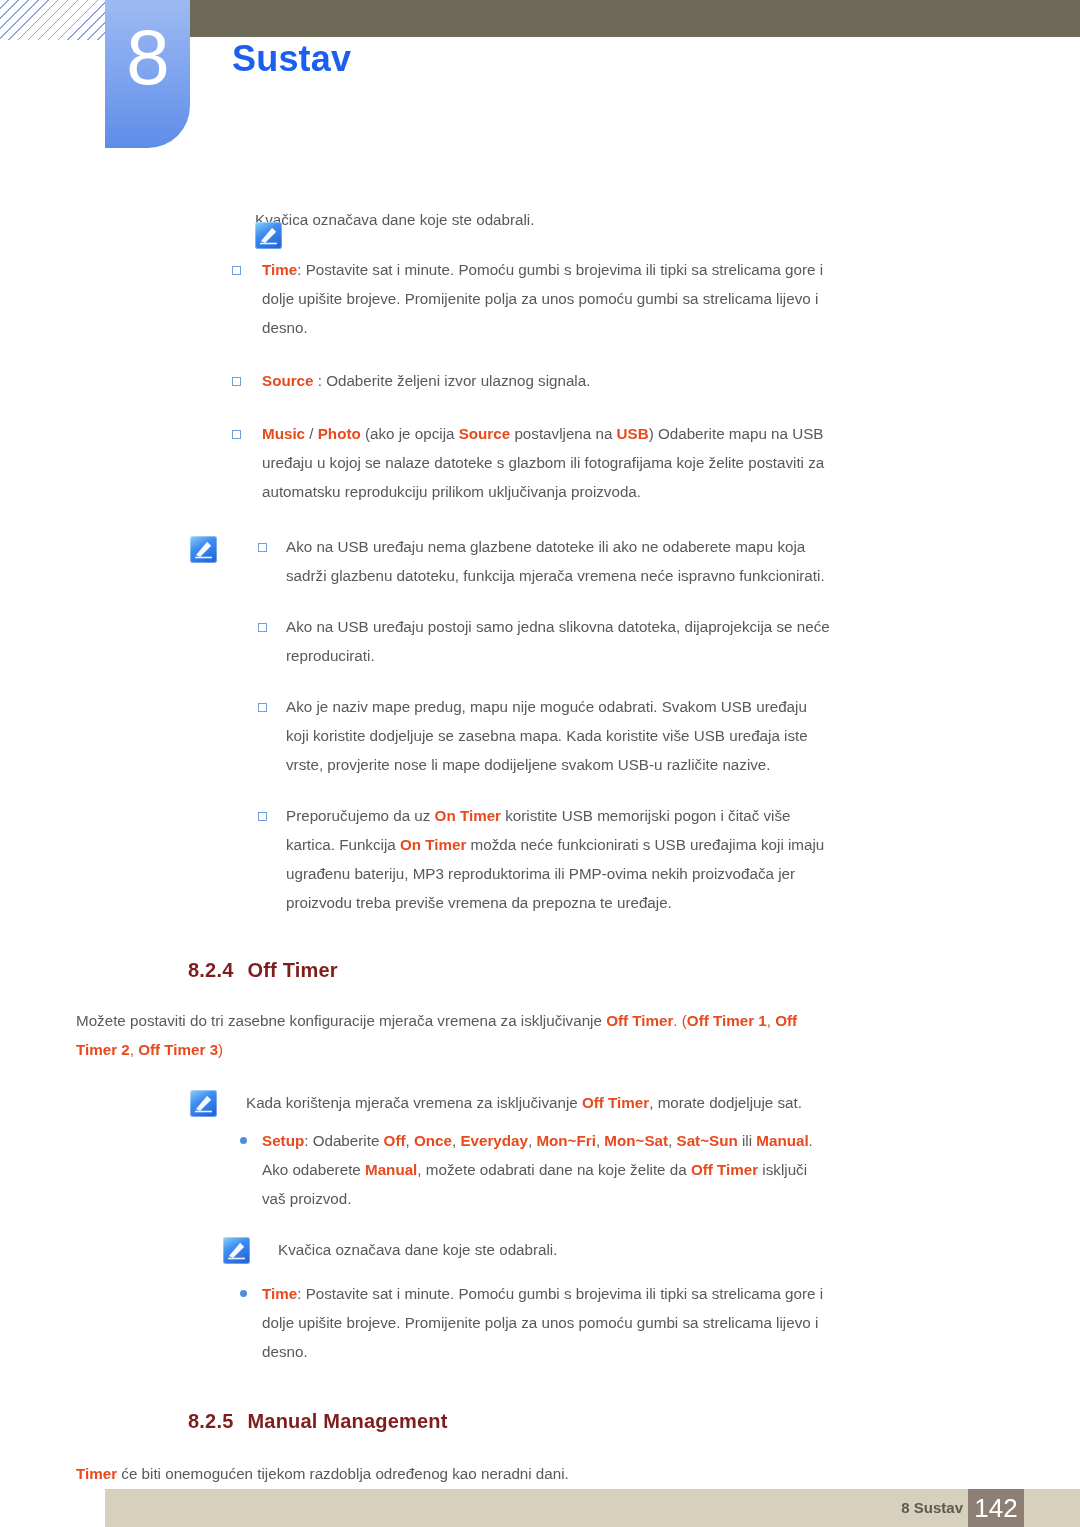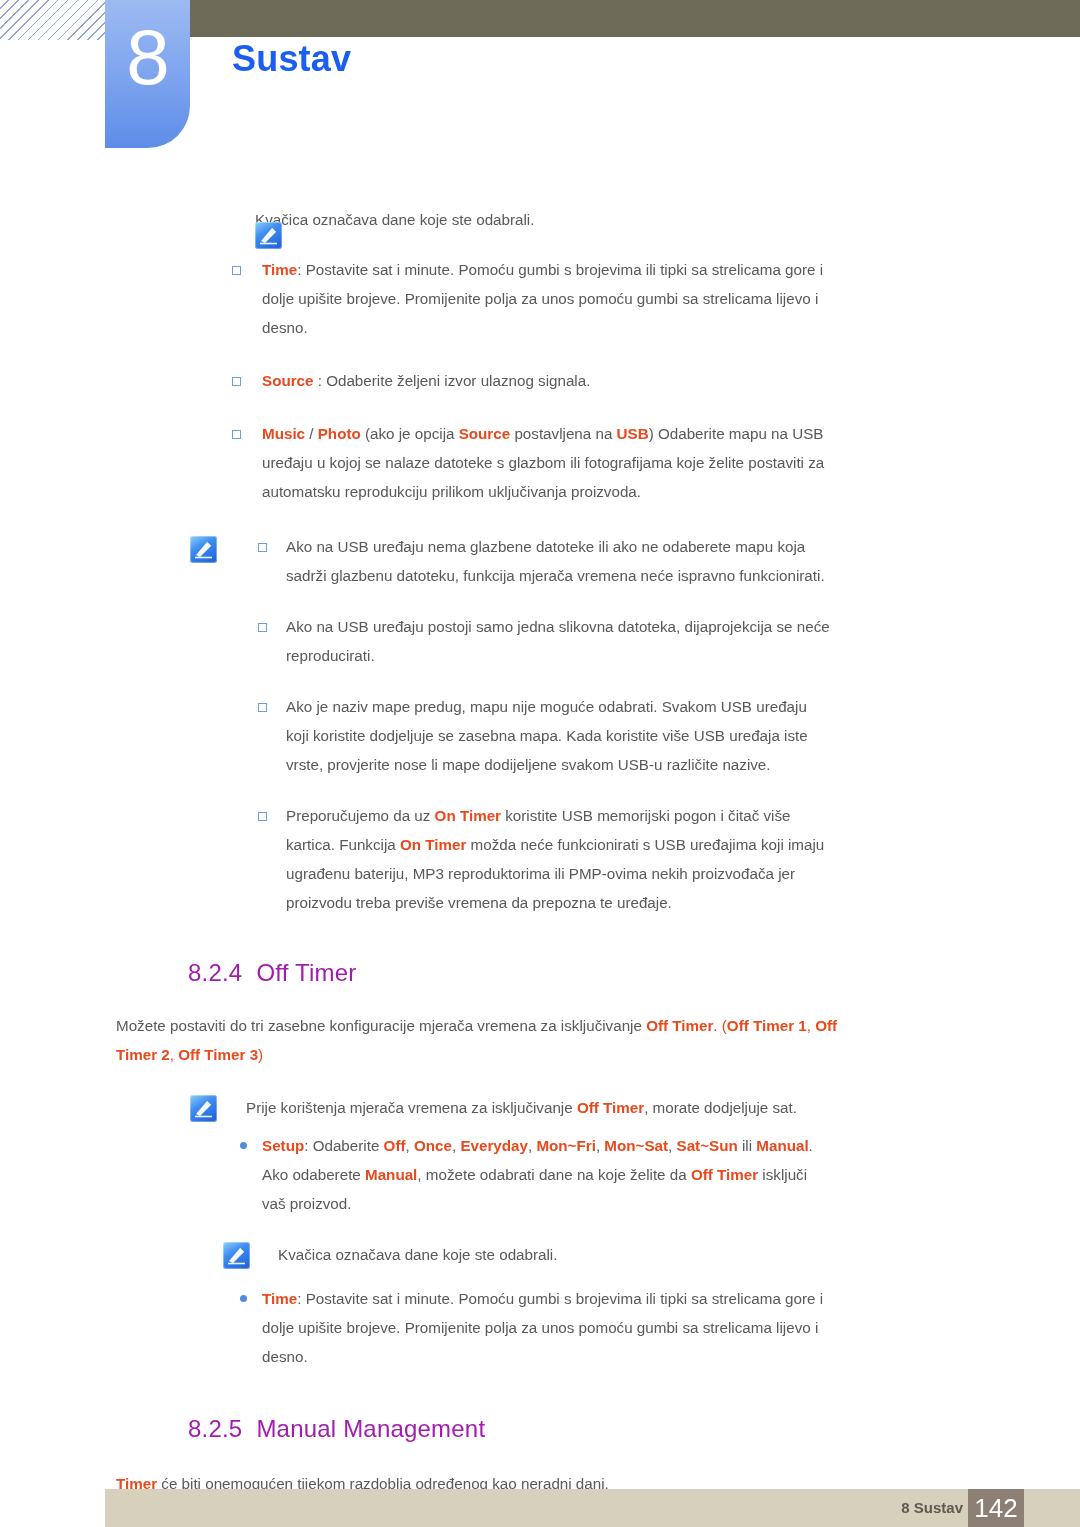--- a/index.html
+++ b/index.html
@@ -70,21 +70,21 @@
 
   p, .line {
     margin: 0;
     font-size: 15.2px;
     line-height: 29px;
     color: #58595b;
   }
 
   .ind-note      { padding-left: 255px; padding-right: 70px; }
   .ind-bullet    { padding-left: 262px; padding-right: 78px; text-indent: 0; position: relative; }
-  .ind-plain     { padding-left: 116px; padding-right: 70px; }
+  .ind-plain     { padding-left: 76px; padding-right: 70px; }
   .ind-note-sub  { padding-left: 286px; padding-right: 78px; position: relative; }
 
   
   .note-icon {
     position: absolute;
     width: 27px; height: 27px;
     border-radius: 3px;
     background: linear-gradient(150deg, #8fd0f8 0%, #3f8ef0 38%, #1d5fd6 100%);
     box-shadow: inset 0 0 0 1px rgba(255,255,255,.35);
     overflow: hidden;
@@ -107,23 +107,23 @@
     top: 11px;
   }
 
   
   .or { color: #e8491d; font-weight: bold; }
   .or-n { color: #e8491d; }
 
   
   .h3 {
     padding-left: 188px;
-    color: #a21caf;
-    font-size: 24px;
-    font-weight: normal;
+    color: #7f1d1d;
+    font-size: 20px;
+    font-weight: bold;
     letter-spacing: .2px;
   }
   .h3 .num { margin-right: 14px; }
   .h4 {
     padding-left: 188px;
     color: #e8491d;
     font-size: 16.5px;
     font-weight: bold;
   }
 
@@ -229,21 +229,21 @@
   <p class="line ind-plain" style="margin-top:24px;"><span>Možete postaviti do tri zasebne konfiguracije mjerača vremena za isključivanje </span><span class="or">Off Timer</span><span class="or-n">. (</span><span class="or">Off Timer 1</span><span class="or-n">, </span><span class="or">Off Timer 2</span><span class="or-n">, </span><span class="or">Off Timer 3</span><span class="or-n">)</span></p>
 
   <div class="blk" style="margin-top:24px; height:34px;">
     <span class="note-icon" style="left:190px; top:2px;">
       <svg width="27" height="27" viewBox="0 0 27 27">
         <path d="M6 19 L17 6 L21 10 L10 21 Z" fill="#ffffff" opacity=".95"></path>
         <path d="M5 21.5 L22 21.5" stroke="#ffffff" stroke-width="1.6" opacity=".9"></path>
         <path d="M17 6 L21 10" stroke="#cfe6fb" stroke-width="1"></path>
       </svg>
     </span>
-    <p class="line" style="padding-left:246px; padding-right:70px;"><span>Prije korištenja mjerača vremena za isključivanje </span><span class="or">Off Timer</span><span>, morate dodjeljuje sat.</span></p>
+    <p class="line" style="padding-left:246px; padding-right:70px;"><span>Kada korištenja mjerača vremena za isključivanje </span><span class="or">Off Timer</span><span>, morate dodjeljuje sat.</span></p>
   </div>
 
   <div class="blk" style="margin-top:4px;">
     <span class="rd-bullet" style="left:240px;"></span>
     <p class="line ind-bullet"><span class="or">Setup</span><span>: Odaberite </span><span class="or">Off</span><span>, </span><span class="or">Once</span><span>, </span><span class="or">Everyday</span><span>, </span><span class="or">Mon~Fri</span><span>, </span><span class="or">Mon~Sat</span><span>, </span><span class="or">Sat~Sun</span><span> ili </span><span class="or">Manual</span><span>. Ako odaberete </span><span class="or">Manual</span><span>, možete odabrati dane na koje želite da </span><span class="or">Off Timer</span><span> isključi vaš proizvod.</span></p>
   </div>
 
   <div class="blk" style="margin-top:22px; height:36px;">
     <span class="note-icon" style="left:223px; top:2px;">
       <svg width="27" height="27" viewBox="0 0 27 27">

